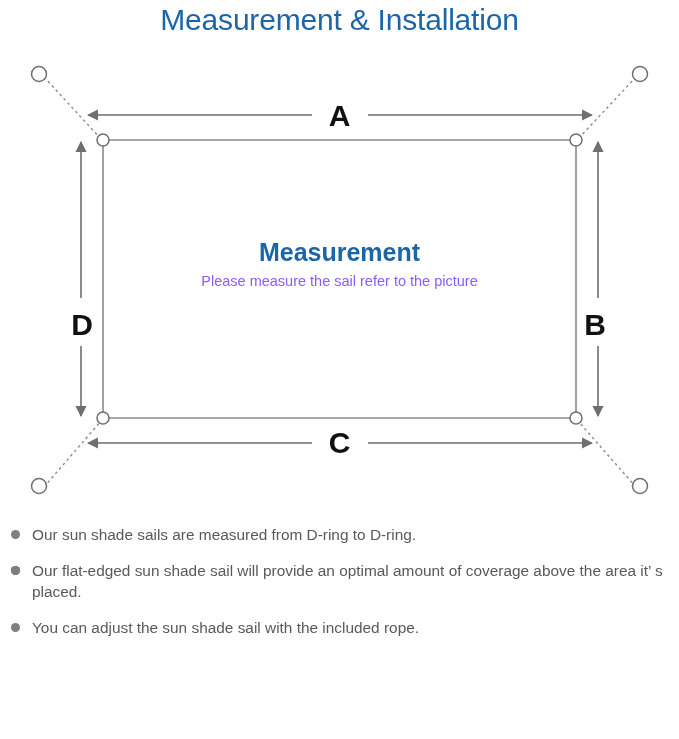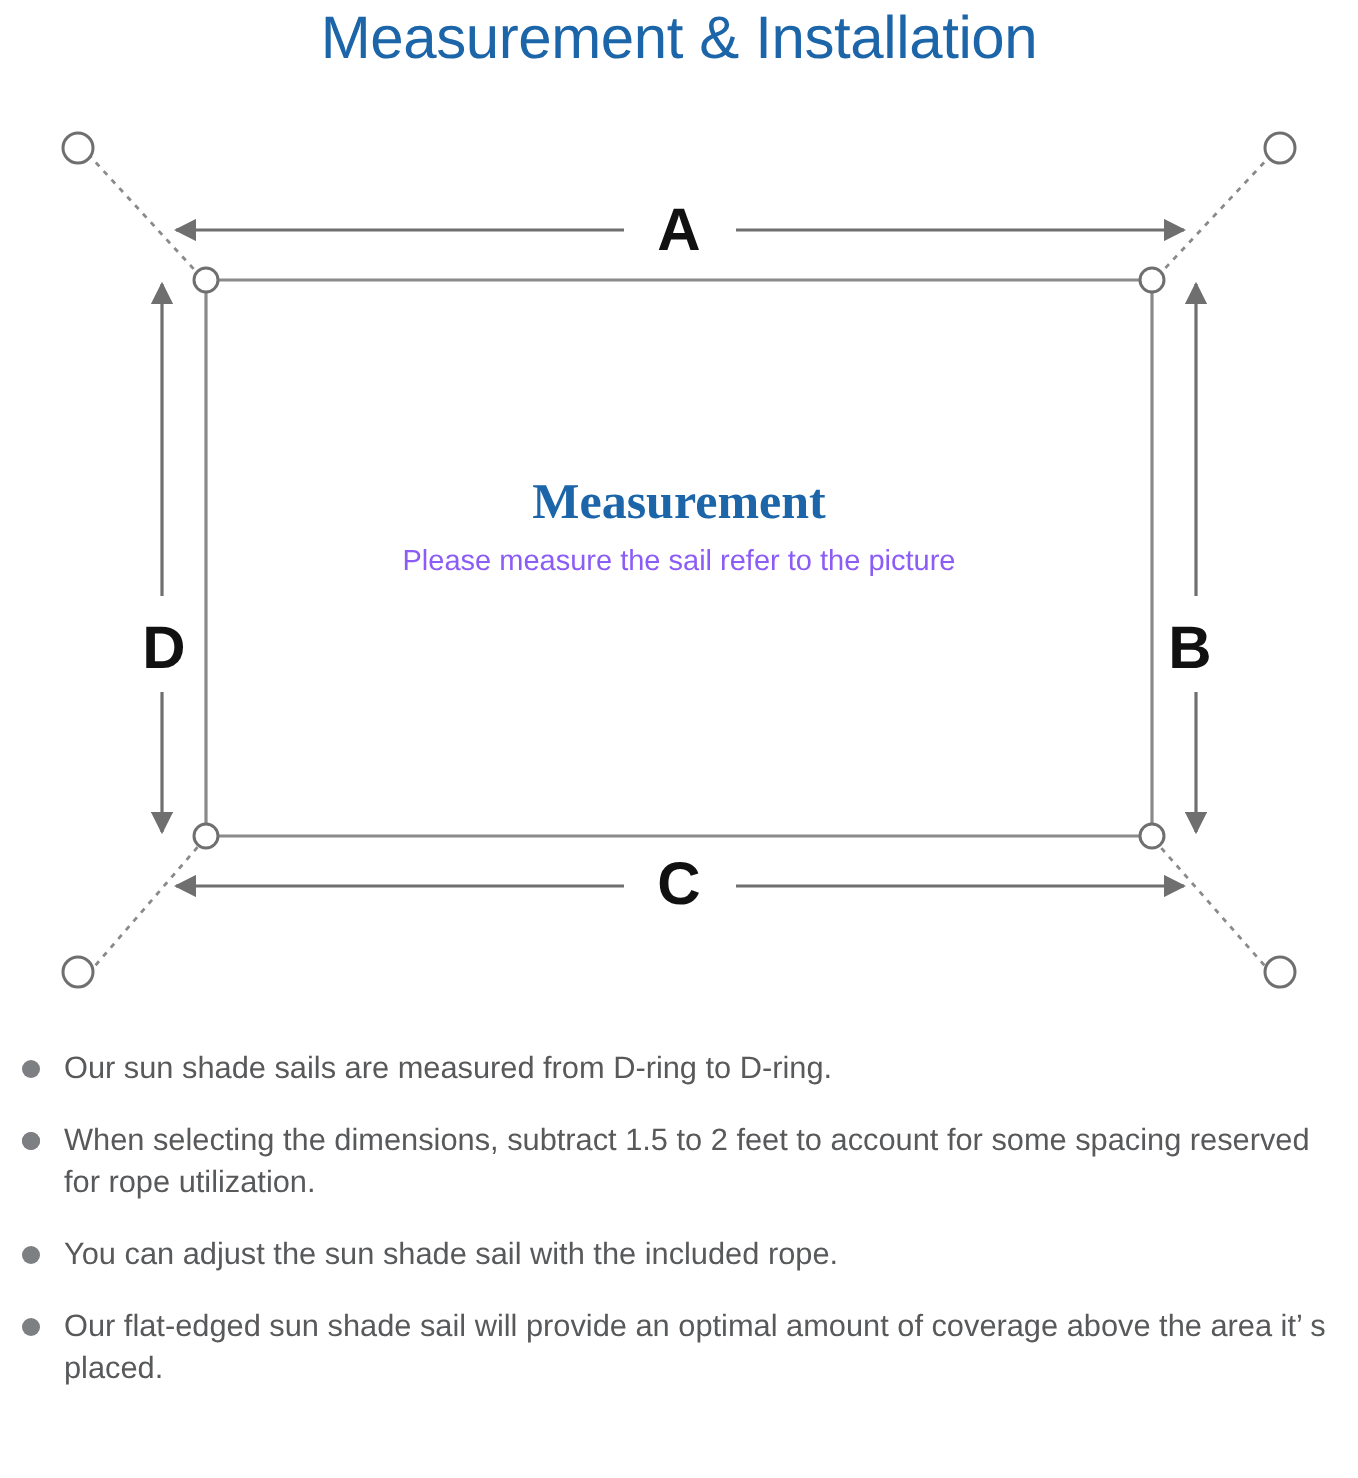--- a/index.html
+++ b/index.html
@@ -47,21 +47,20 @@
     top: 190px;
     width: 473px;
     text-align: center;
     pointer-events: none;
   }
   #sail-center-title {
     font-size: 25px;
     font-weight: bold;
     color: #1b65a8;
     line-height: 32px;
-    font-family: Liberation Serif, serif;
   }
   #sail-center-sub {
     font-size: 14.5px;
     color: #8b5cf6;
     line-height: 22px;
     margin-top: 2px;
   }
 
   
   .dim-label {
@@ -176,23 +175,22 @@
 <div id="notes">
   <div class="note-item">
     <span class="note-bullet"></span>
     <span>Our sun shade sails are measured from D-ring to D-ring.</span>
   </div>
   <div class="note-item">
     <span class="note-bullet"></span>
   </div>
   <div class="note-item">
     <span class="note-bullet"></span>
-    <span>When selecting the dimensions, subtract 1.5 to 2 feet to account for some spacing reserved for rope utilization.</span>
+  </div>
+  <div class="note-item">
+    <span class="note-bullet"></span>
+    <span>Our flat-edged sun shade sail will provide an optimal amount of coverage above the area it’ s placed.</span>
   </div>
   <div class="note-item">
     <span class="note-bullet"></span>
     <span>You can adjust the sun shade sail with the included rope.</span>
   </div>
-  <div class="note-item">
-    <span class="note-bullet"></span>
-    <span>Our flat-edged sun shade sail will provide an optimal amount of coverage above the area it’ s placed.</span>
-  </div>
 </div>
 
 </body></html>

